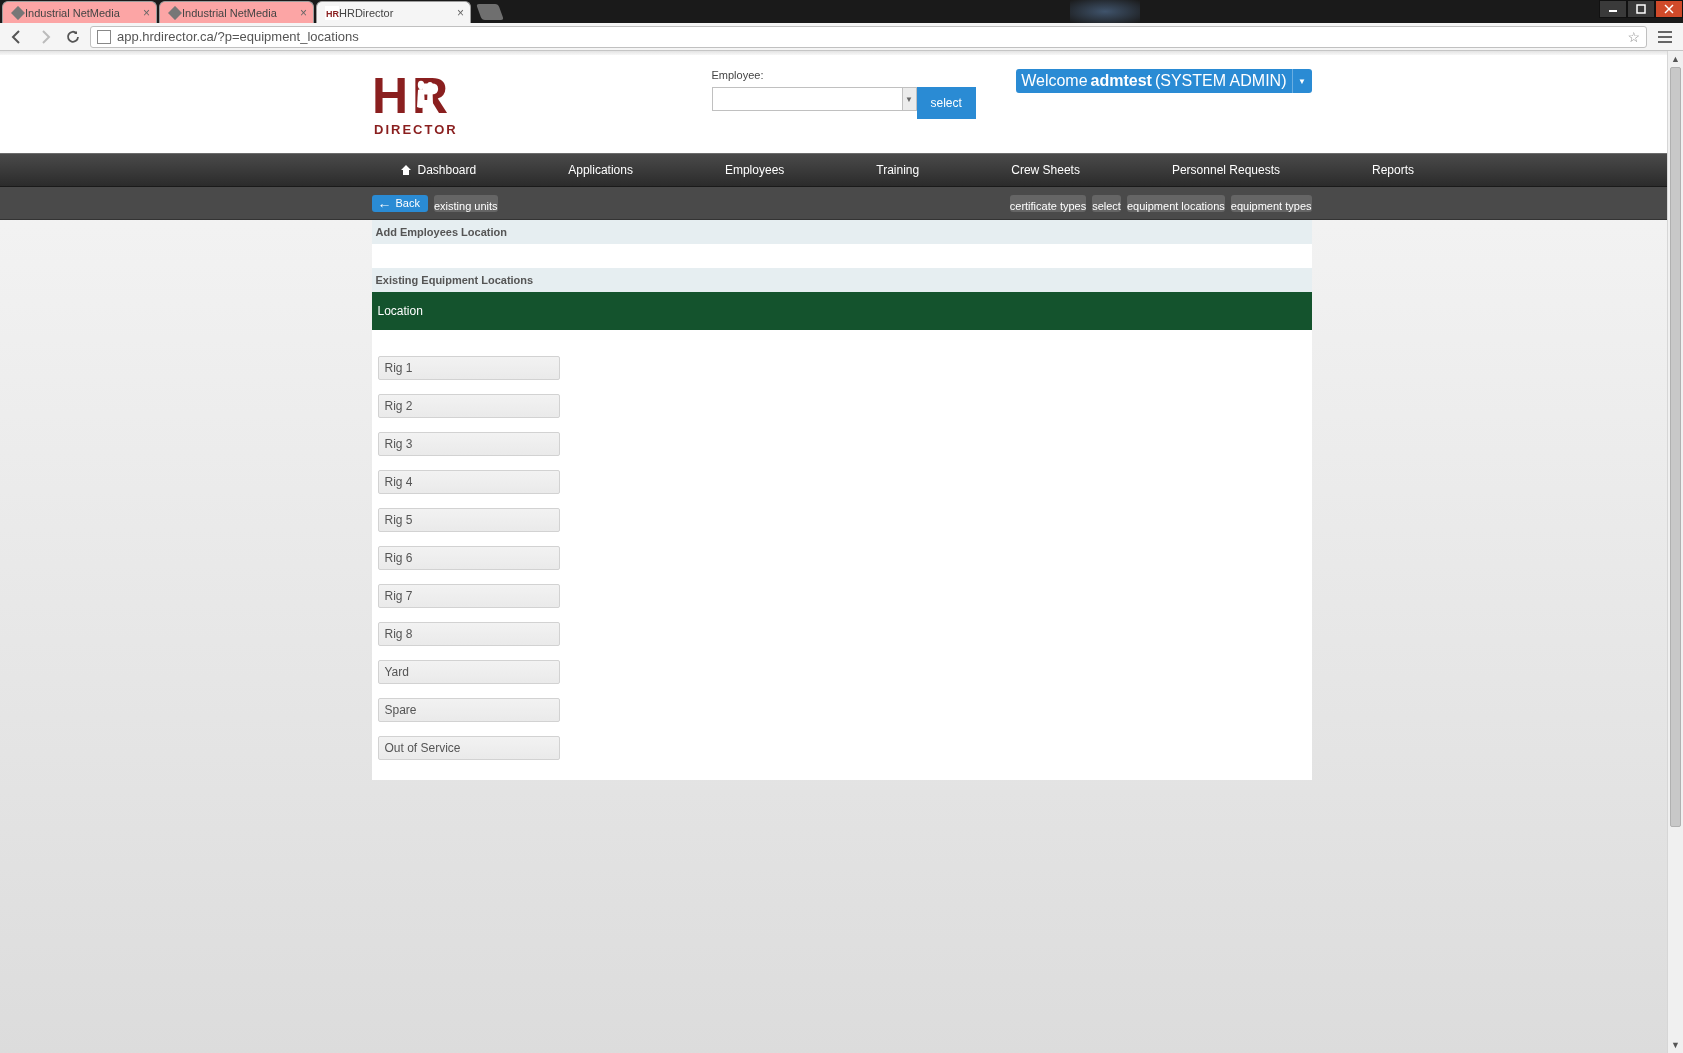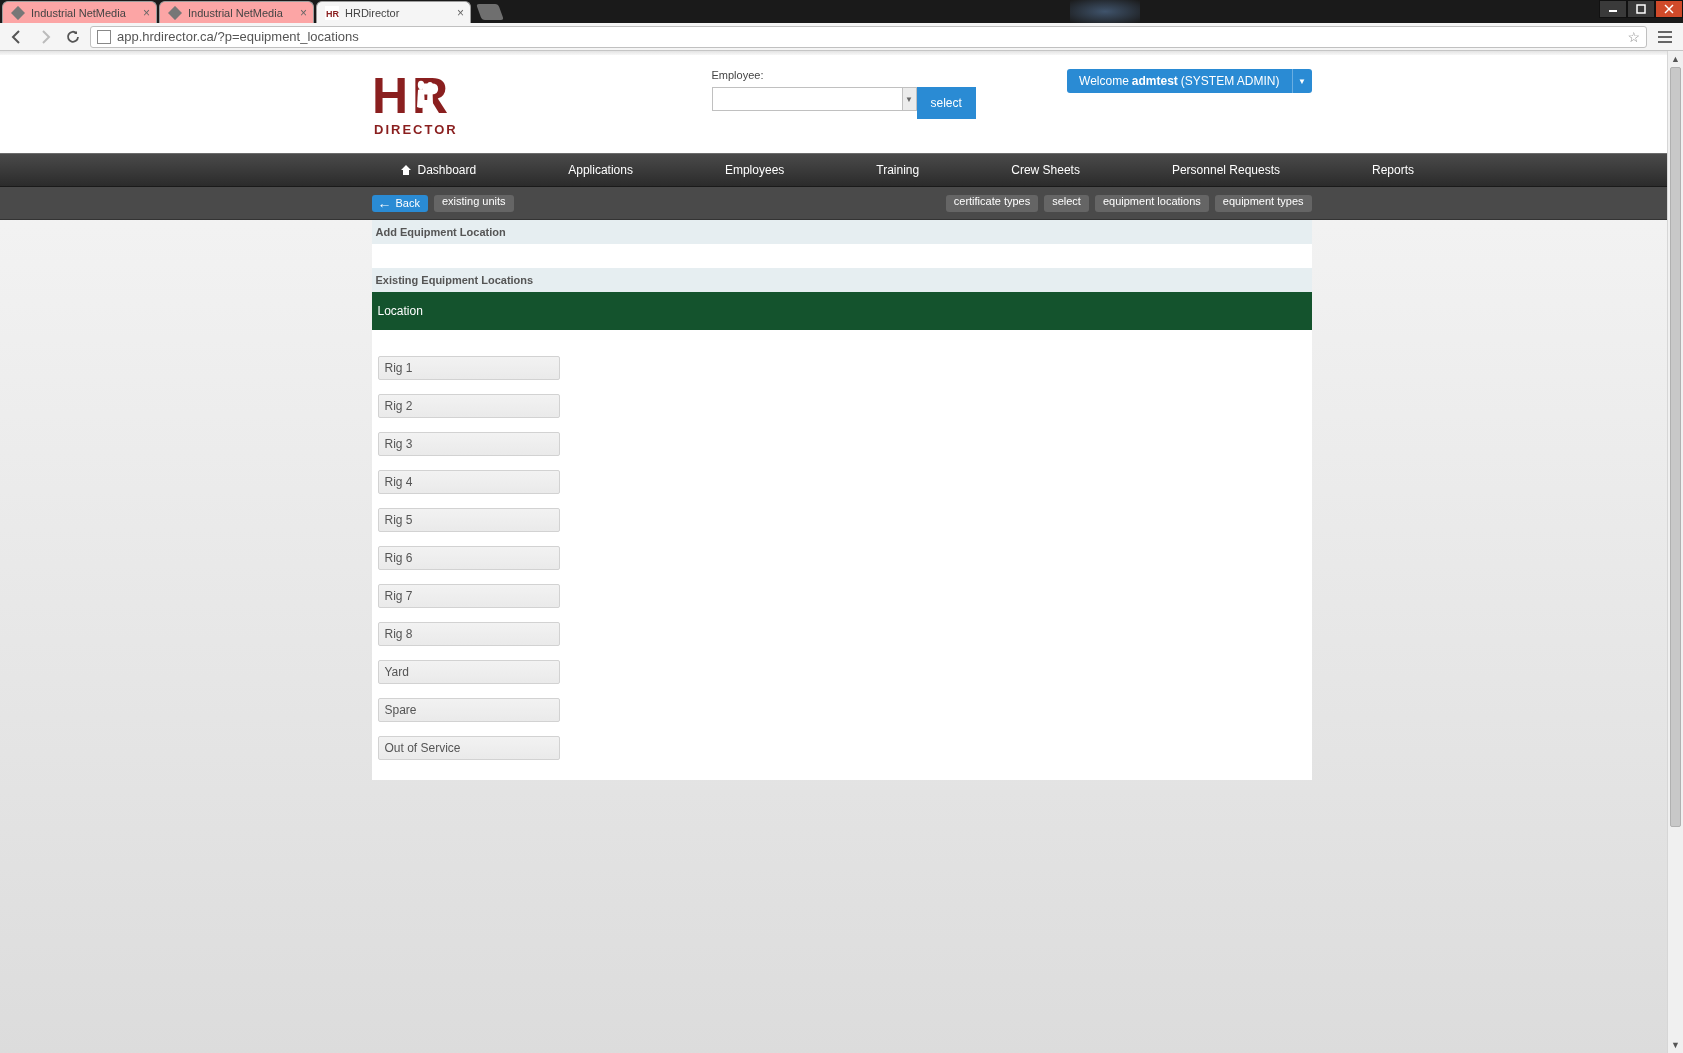--- a/index.html
+++ b/index.html
@@ -40,21 +40,21 @@
     margin-right: 2px;
     font-size: 11px;
     color: #444;
     position: relative;
     min-width: 155px;
     cursor: pointer;
   }
   .tab.inactive { background: #fca5a5; text-align: right; }
   .tab.active { background: #f5f5f5; z-index: 2; }
   .tab .favicon {
-    width: 14px; height: 14px; margin-right: 6px;
+    width: 14px; height: 14px; 
     display: inline-block;
   }
   .tab .tab-close {
     position: absolute; right: 6px; top: 50%; transform: translateY(-50%);
     font-size: 12px; color: #666; cursor: pointer;
   }
   .newtab {
     width: 22px; height: 16px;
     background: #6f6f6f;
     transform: skewX(20deg);
@@ -187,25 +187,25 @@
     cursor: pointer;
   }
 
   .welcome-wrap {
     margin-left: auto;
     display: flex;
   }
   .welcome {
     background: #2a8bd4;
     color: #fff;
-    font-size: 12px;
+    font-size: 16px;
     height: 24px;
     display: flex;
     align-items: center;
-    padding: 0 12px;
+    padding: 0 5px;
     border-radius: 3px 0 0 3px;
     cursor: pointer;
   }
   .welcome b { margin: 0 3px; }
   .welcome-caret {
     background: #2a8bd4;
     border-left: 1px solid rgba(255,255,255,0.3);
     height: 24px;
     width: 20px;
     display: flex; align-items: center; justify-content: center;
@@ -254,23 +254,23 @@
     border-radius: 3px;
     display: flex; align-items: center;
     font-size: 11px; cursor: pointer;
     gap: 4px;
   }
   .back-btn .arrow { font-size: 14px; line-height: 10px; }
   .pill {
     background: #656565;
     color: #fff;
     height: 17px;
-    padding: 0 8px;
+    padding: 0 0;
     border-radius: 3px;
-    display: flex; align-items: flex-start;
+    display: flex; align-items: flex-end;
     font-size: 11px;
     cursor: pointer;
   }
   .subnav-right {
     margin-left: auto;
     display: flex; gap: 6px;
   }
 
   
   .content {
@@ -556,21 +556,21 @@
             <span>equipment locations</span>
           </div>
         <div class="pill">
             <span>equipment types</span>
           </div>
       </div>
     </div>
   </div>
 
   <div class="content">
-    <div class="section-head">Add Equipment Location</div>
+    <div class="section-head">Add Employees Location</div>
 
 
     <div class="form-gap"></div>
 
     <div class="section-head">Existing Equipment Locations</div>
 
     <div class="table-head">
       <span>Location</span>
     </div>
 

